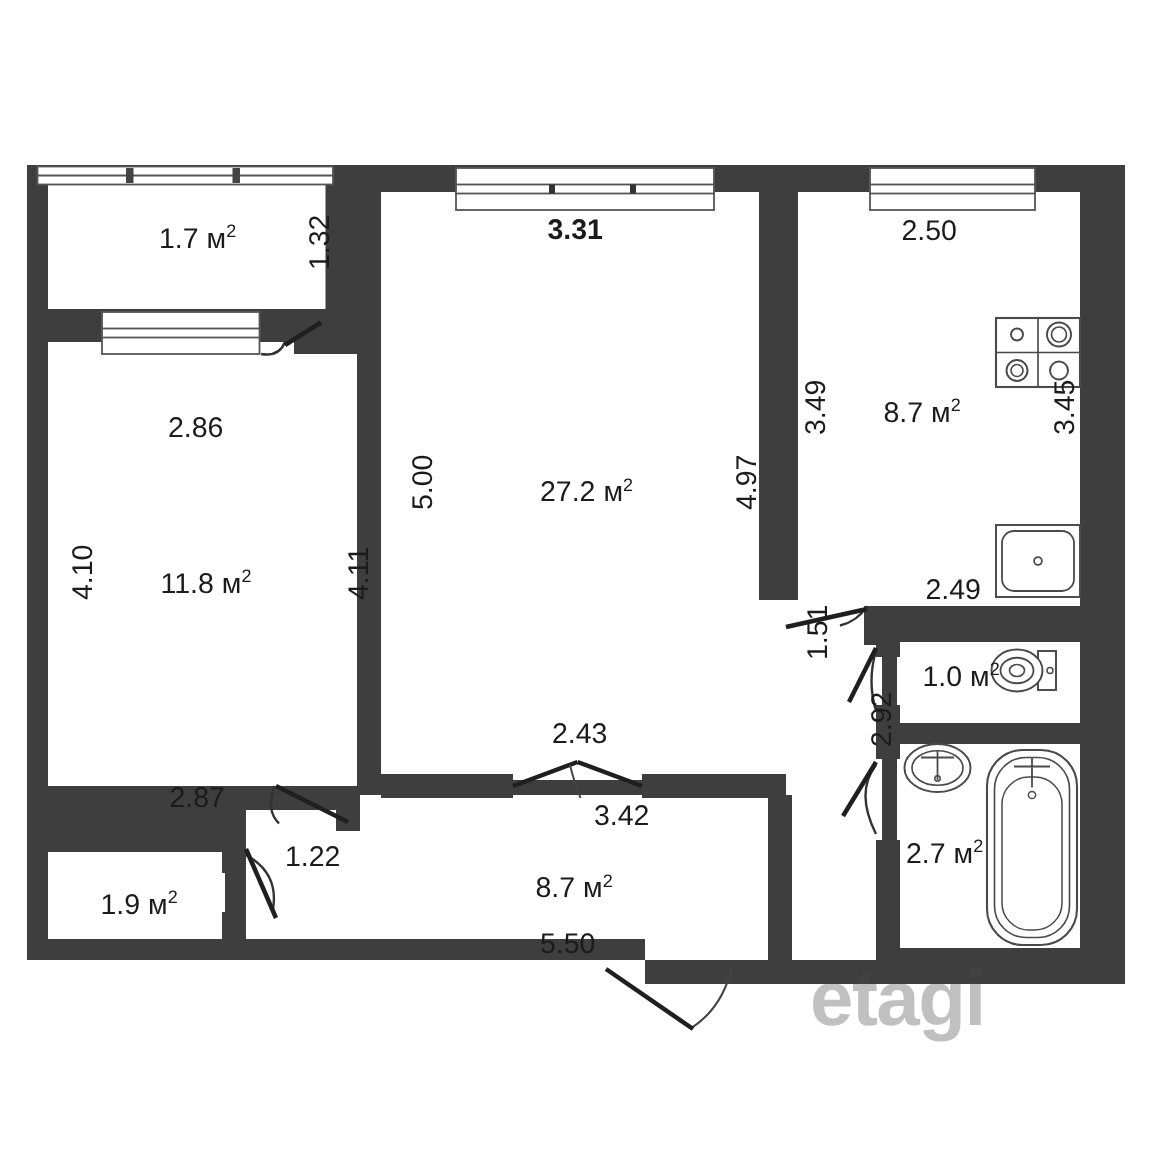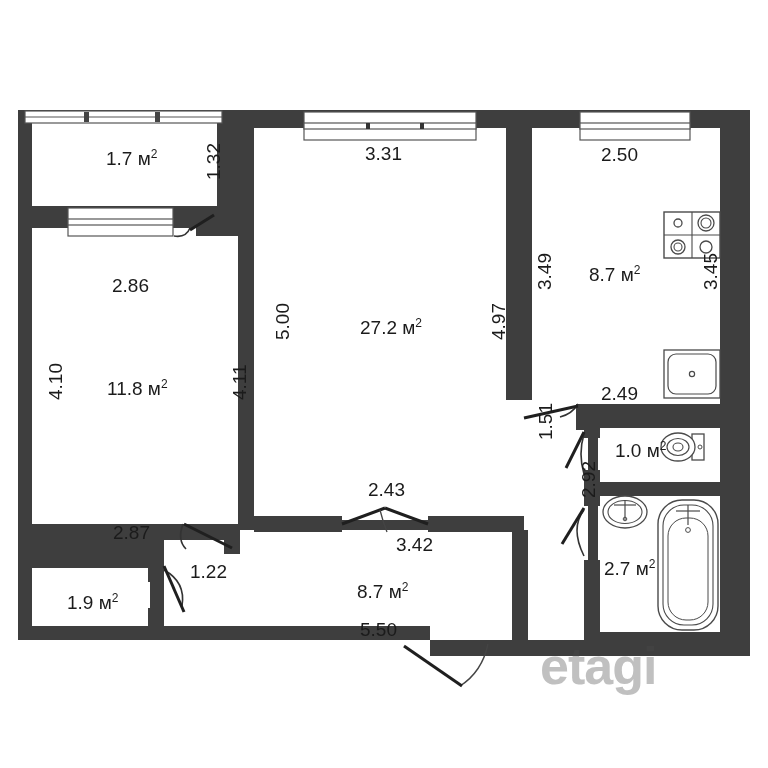--- a/index.html
+++ b/index.html
@@ -280,21 +280,21 @@
       <span>2.87</span>
     </div>
 
     <div class="lbl area" style="left:67px;top:592px;">
       <span>1.9 м</span><span class="sup">2</span>
     </div>
     <div class="lbl dim" style="left:190px;top:562px;">
       <span>1.22</span>
     </div>
 
-    <div class="lbl dim" style="left:365px;top:144px;">
+    <div class="lbl dim" style="left:365px;top:144px;font-weight:bold;">
       <span>3.31</span>
     </div>
     <div class="lbl area" style="left:360px;top:317px;">
       <span>27.2 м</span><span class="sup">2</span>
     </div>
     <div class="lbl dim vert" style="left:273px;top:340px;">
       <span>5.00</span>
     </div>
     <div class="lbl dim vert" style="left:489px;top:340px;">
       <span>4.97</span>
@@ -305,21 +305,21 @@
     </div>
     <div class="lbl area" style="left:589px;top:264px;">
       <span>8.7 м</span><span class="sup">2</span>
     </div>
     <div class="lbl dim vert" style="left:535px;top:290px;">
       <span>3.49</span>
     </div>
     <div class="lbl dim vert" style="left:701px;top:290px;">
       <span>3.45</span>
     </div>
-    <div class="lbl dim" style="left:601px;top:384px;">
+    <div class="lbl dim" style="left:617px;top:384px;">
       <span>2.49</span>
     </div>
 
     <div class="lbl dim vert" style="left:536px;top:440px;">
       <span>1.51</span>
     </div>
     <div class="lbl dim vert" style="left:579px;top:498px;">
       <span>2.92</span>
     </div>
 

